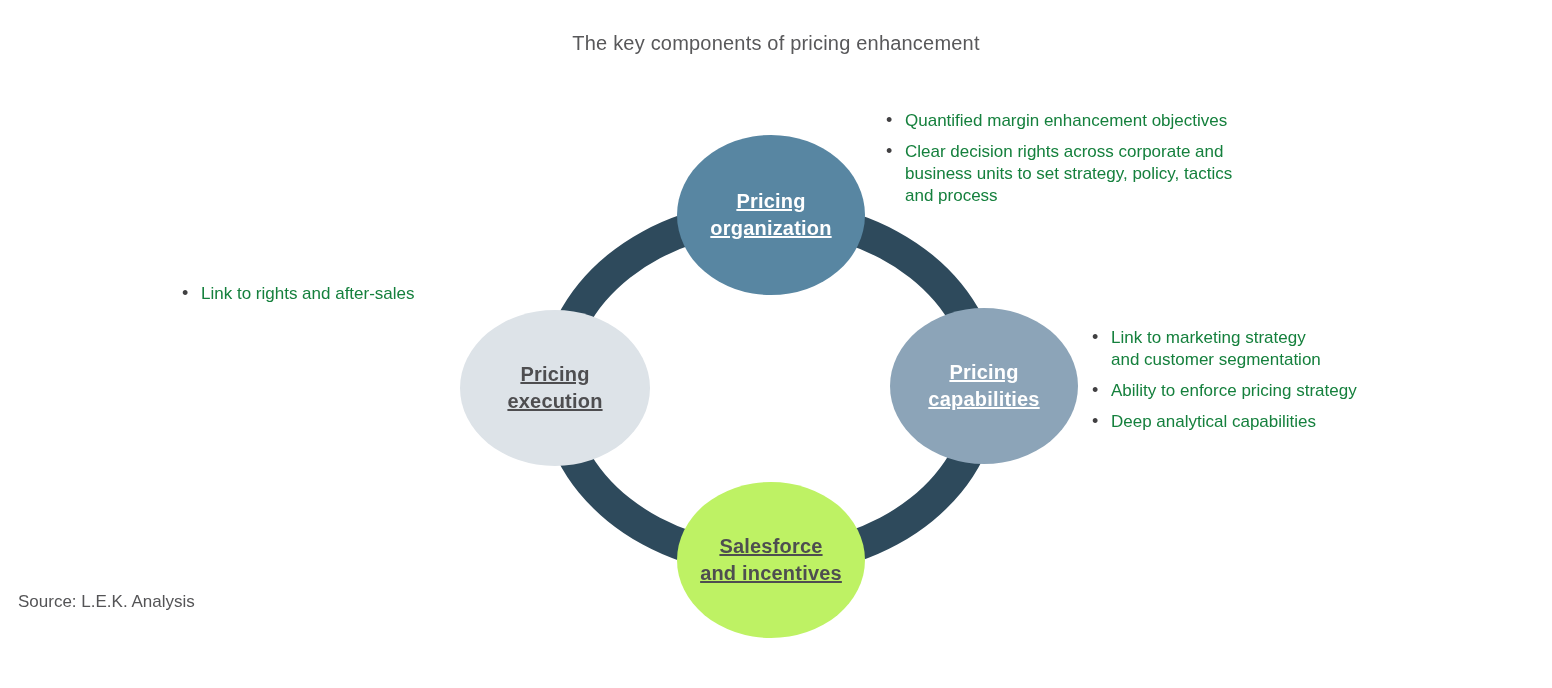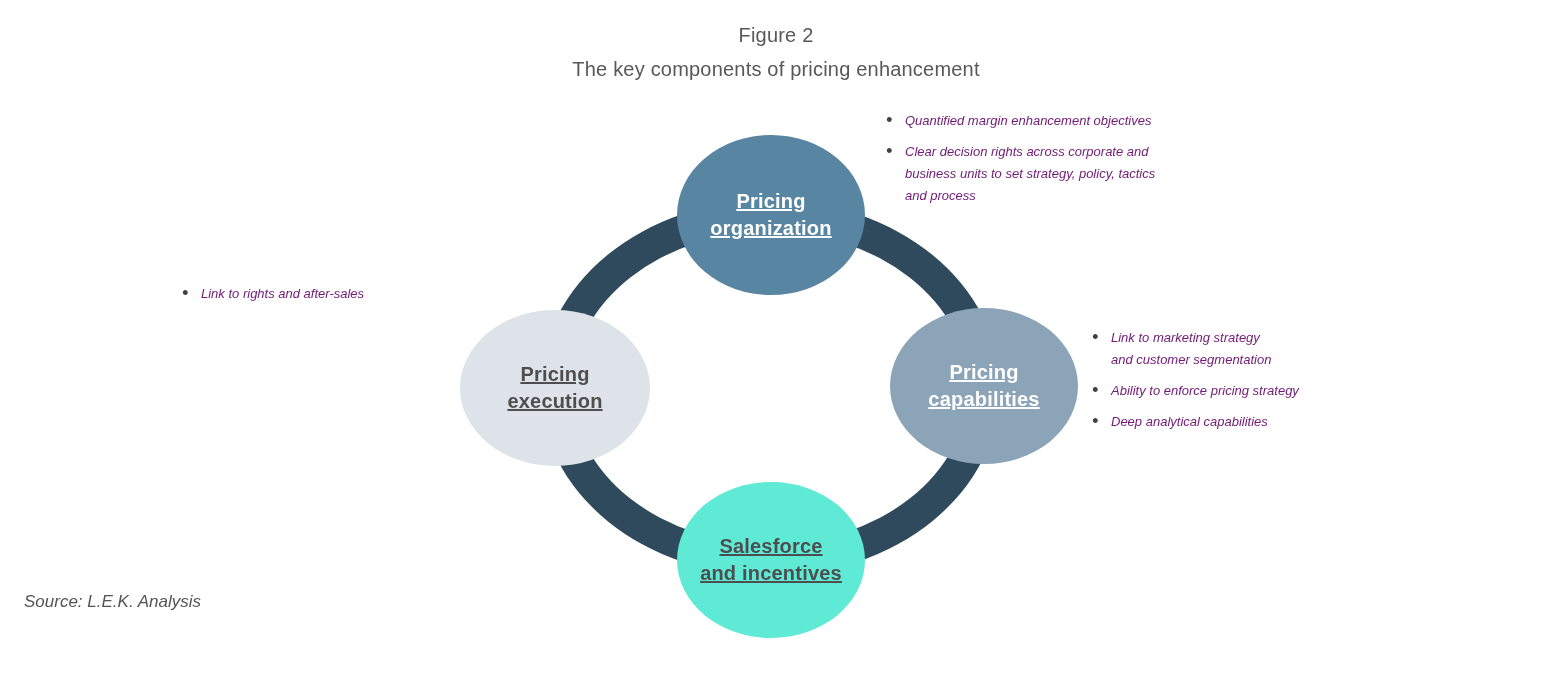--- a/index.html
+++ b/index.html
@@ -58,24 +58,23 @@
     text-decoration: underline;
   }
   .node-top    { left: 677px; top: 135px; width: 188px; height: 160px; }
   .node-right  { left: 890px; top: 308px; width: 188px; height: 156px; }
   .node-bottom { left: 677px; top: 482px; width: 188px; height: 156px; }
   .node-left   { left: 460px; top: 310px; width: 190px; height: 156px; }
   .bullets {
     position: absolute;
     z-index: 3;
     list-style: none;
-    color: #701a75;
-    font-size: 13px;
+    color: #15803d;
+    font-size: 17px;
     line-height: 22px;
-    font-style: italic;
   }
   .bullets li {
     position: relative;
     padding-left: 21px;
     margin-bottom: 9px;
     white-space: pre-line;
   }
   .bullets li::before {
     content: "\2022";
     position: absolute;
@@ -83,51 +82,49 @@
     top: -1px;
     font-size: 18px;
     color: #414042;
   }
   .bullets-top    { left: 884px;  top: 110px; width: 410px; }
   .bullets-left   { left: 180px;  top: 283px; width: 340px; }
   .bullets-right  { left: 1090px; top: 327px; width: 340px; }
   .bullets-bottom { left: 874px;  top: 588px; width: 340px; }
   .source {
     position: absolute;
-    left: 24px;
+    left: 18px;
     top: 592px;
     font-size: 17px;
     color: #545456;
     z-index: 3;
-    font-style: italic;
   }
 </style>
 </head>
 <body>
 
 <div class="canvas">
 
   <div class="title-block">
-    <div class="figure-label">Figure 2</div>
     <div class="figure-subtitle">The key components of pricing enhancement</div>
   </div>
 
   <div class="cycle-ring" style="border-color: rgb(46, 74, 92);"></div>
 
   <div class="node node-top" style="background-color: rgb(88, 134, 162);">
     <div class="node-label" style="color: rgb(255, 255, 255);">Pricing
 organization</div>
   </div>
 
   <div class="node node-right" style="background-color: rgb(140, 164, 184);">
     <div class="node-label" style="color: rgb(255, 255, 255);">Pricing
 capabilities</div>
   </div>
 
-  <div class="node node-bottom" style="background-color: #5eead4;">
+  <div class="node node-bottom" style="background-color: #bef264;">
     <div class="node-label" style="color: rgb(78, 78, 80);">Salesforce
 and incentives</div>
   </div>
 
   <div class="node node-left" style="background-color: rgb(221, 227, 232);">
     <div class="node-label" style="color: rgb(78, 78, 80);">Pricing
 execution</div>
   </div>
 
   <ul class="bullets bullets-top">

